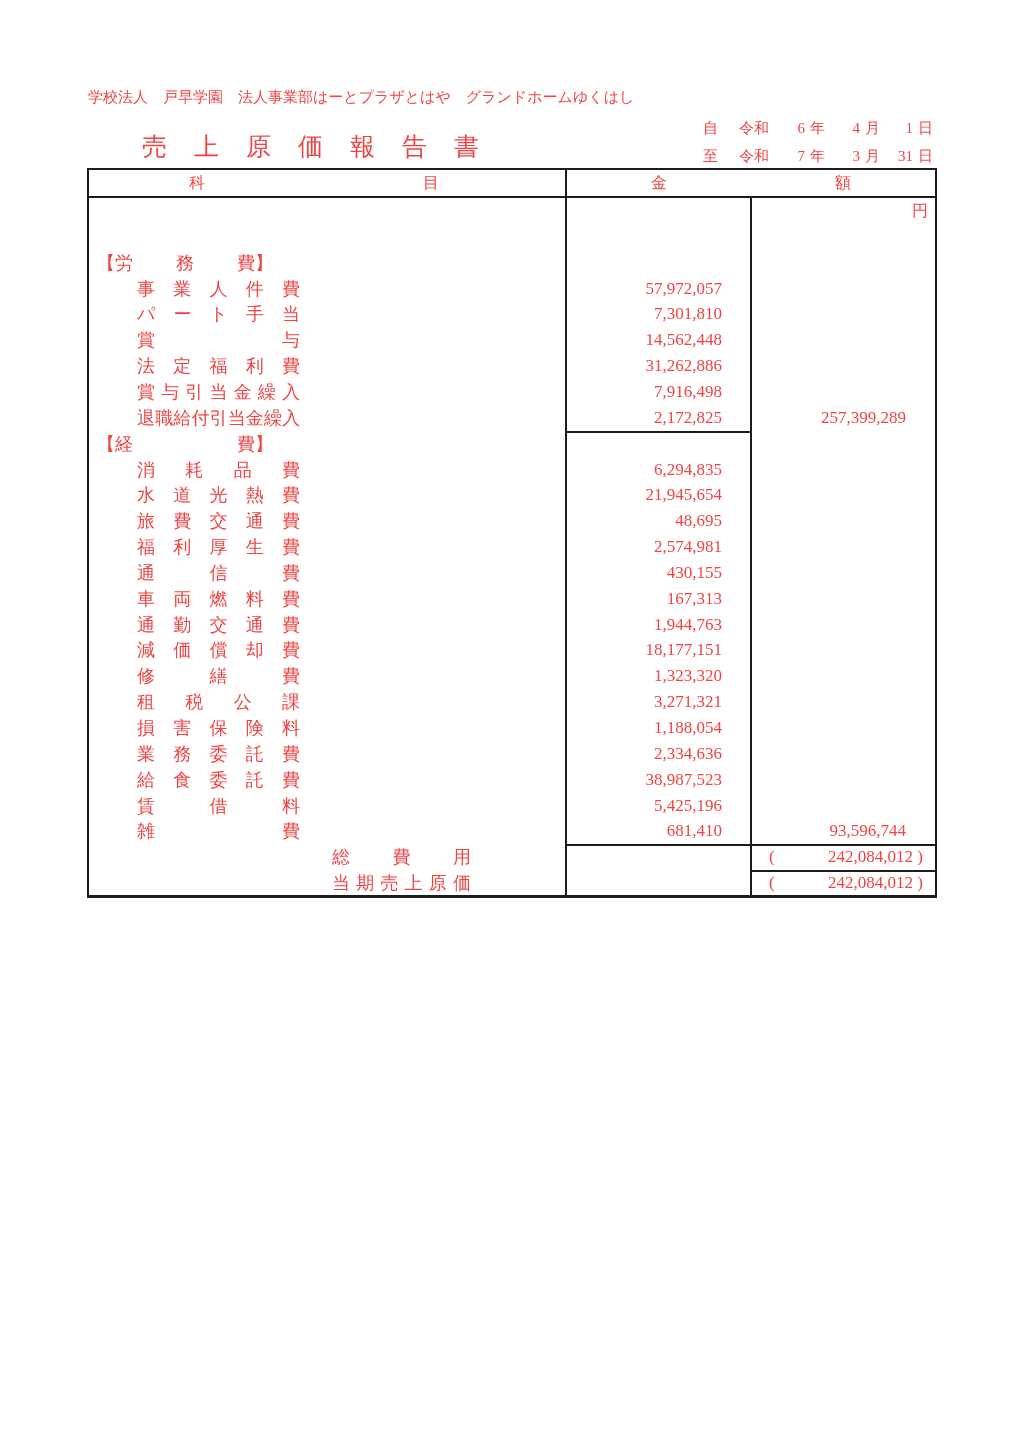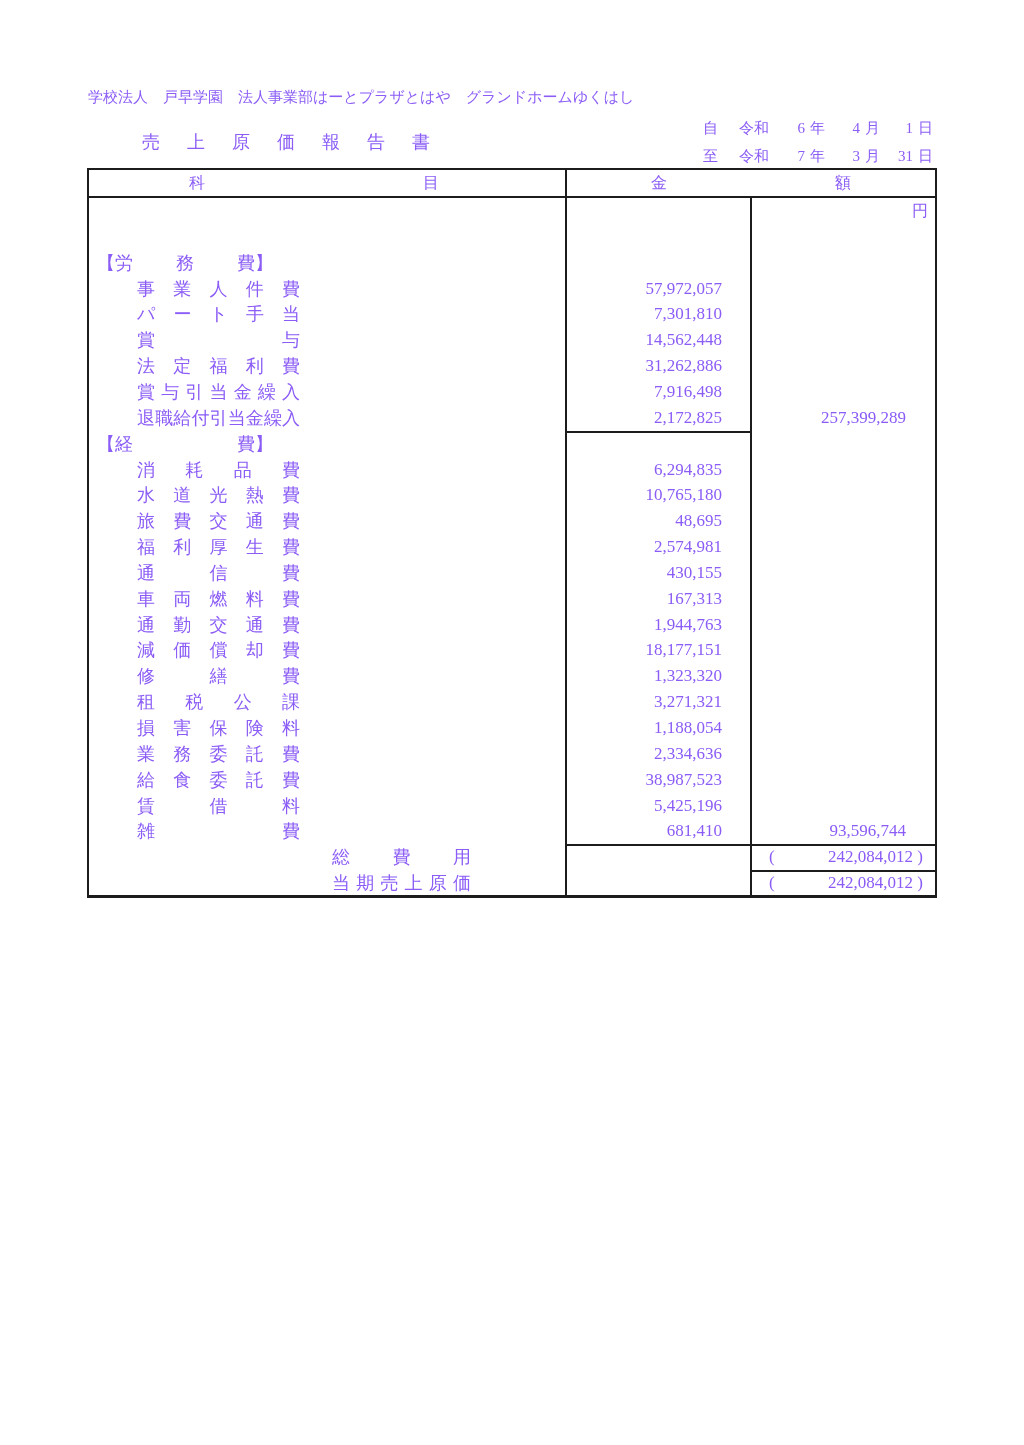--- a/index.html
+++ b/index.html
@@ -1,23 +1,23 @@
 <!DOCTYPE html>
 <html><head>
 <meta charset="utf-8">
 <style>
   html,body { margin:0; padding:0; background:#e8e8e8; }
   .sheet {
     position:relative; width:1024px; height:1445px; margin:0 auto;
-    background:#ffffff; color:#8b5cf6; overflow:hidden;
+    background:#ffffff; color:#ef4444; overflow:hidden;
     font-family:"Liberation Serif","DejaVu Serif",serif;
   }
   
   .org-line { position:absolute; left:88px; top:88px; font-size:15px; white-space:nowrap; }
-  .doc-title { position:absolute; left:142px; top:130px; font-size:18px; letter-spacing:27px; white-space:nowrap; }
+  .doc-title { position:absolute; left:142px; top:130px; font-size:25px; letter-spacing:27px; white-space:nowrap; }
   .dates { position:absolute; left:703px; top:114px; font-size:15px; }
   .date-row { display:flex; align-items:center; height:28px; white-space:nowrap; }
   .d-prefix { width:22px; }
   .d-era    { width:36px; margin-left:14px; }
   .d-year   { width:30px; text-align:right; }
   .d-yunit  { width:22px; margin-left:5px; }
   .d-month  { width:28px; text-align:right; }
   .d-munit  { width:22px; margin-left:5px; }
   .d-day    { width:26px; text-align:right; }
   .d-dunit  { width:20px; margin-left:5px; }
@@ -188,21 +188,21 @@
           <div class="mid-amt">6,294,835</div>
         </div>
         <div class="trow" style="top: 284px;">
           <div class="name-box">
             <span>水</span>
             <span>道</span>
             <span>光</span>
             <span>熱</span>
             <span>費</span>
           </div>
-          <div class="mid-amt">10,765,180</div>
+          <div class="mid-amt">21,945,654</div>
         </div>
         <div class="trow" style="top: 310px;">
           <div class="name-box">
             <span>旅</span>
             <span>費</span>
             <span>交</span>
             <span>通</span>
             <span>費</span>
           </div>
           <div class="mid-amt">48,695</div>

